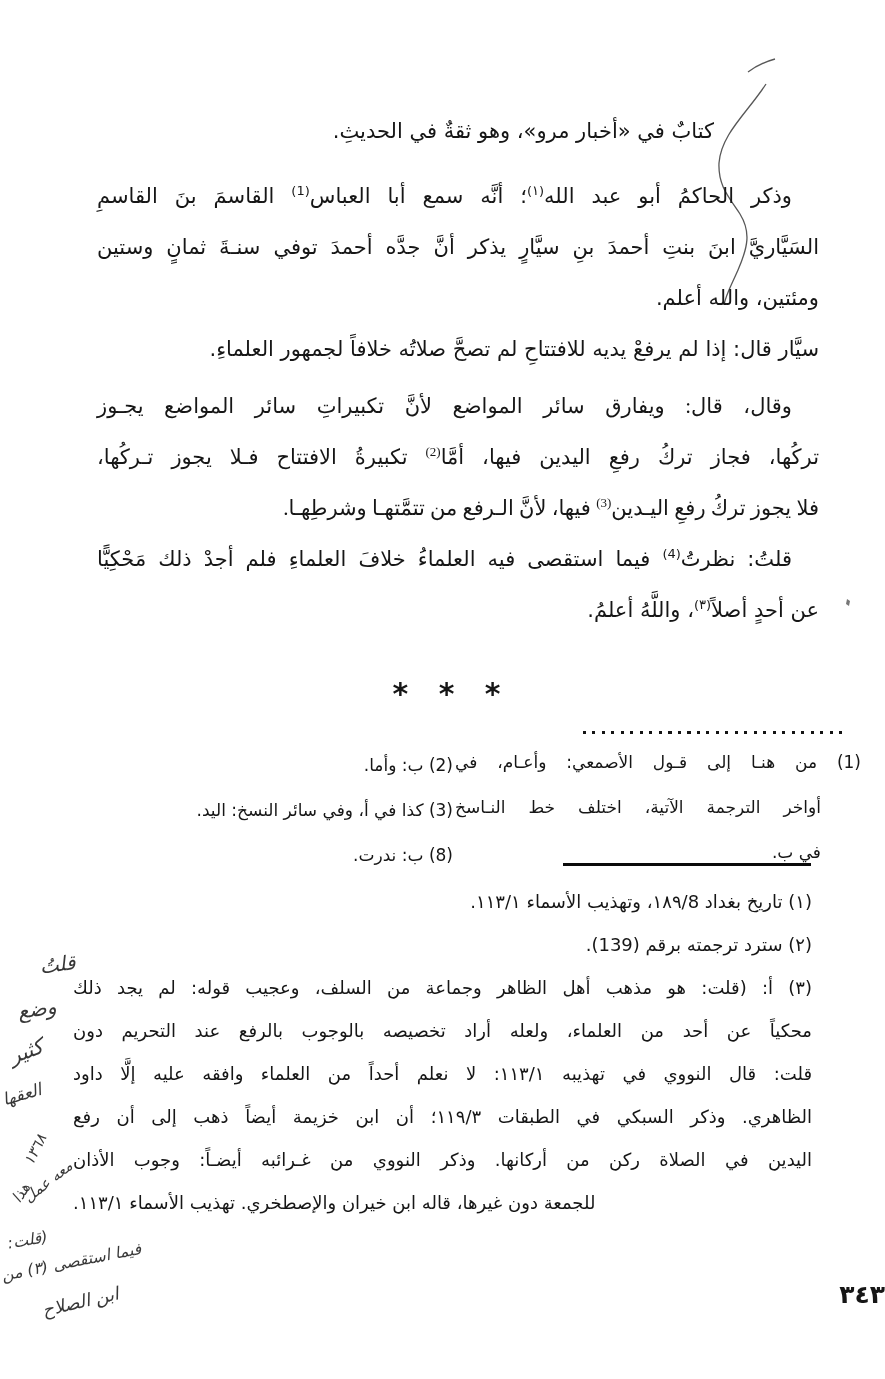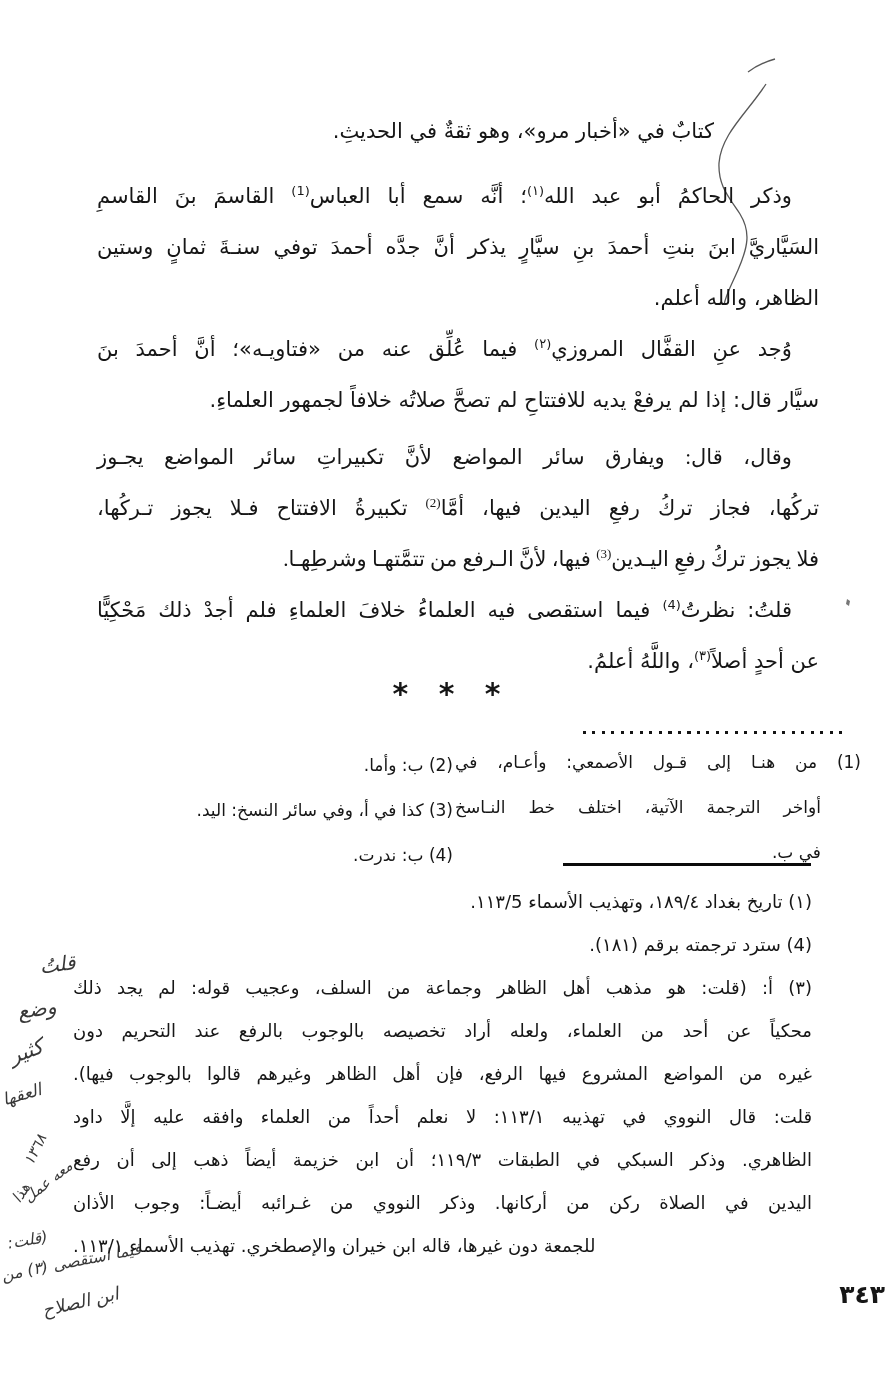--- a/index.html
+++ b/index.html
@@ -64,24 +64,23 @@
     <path d="M847,599 l3,2 l-1,5 l-3,-2 z" fill="#555" opacity="0.8"></path>
   </svg>
 
   <main class="body-text" id="paragraphs">
       <div class="para para0">
         <div class="line first">كتابٌ في «أخبار مرو»، وهو ثقةٌ في الحديثِ.</div>
       </div>
       <div class="para para1">
         <div class="line fill first">وذكر الحاكمُ أبو عبد الله<sup>(١)</sup>؛ أنَّه سمع أبا العباس<sup>(1)</sup> القاسمَ بنَ القاسمِ</div>
         <div class="line fill">السَيَّاريَّ ابنَ بنتِ أحمدَ بنِ سيَّارٍ يذكر أنَّ جدَّه أحمدَ توفي سنـةَ ثمانٍ وستين</div>
-        <div class="line">الظاهر، والله أعلم.</div>
+        <div class="line">ومئتين، والله أعلم.</div>
       </div>
       <div class="para para2">
-        <div class="line fill first">وُجد عنِ القفَّال المروزي<sup>(٢)</sup> فيما عُلِّق عنه من «فتاويـه»؛ أنَّ أحمدَ بنَ</div>
         <div class="line">سيَّار قال: إذا لم يرفعْ يديه للافتتاحِ لم تصحَّ صلاتُه خلافاً لجمهور العلماءِ.</div>
       </div>
       <div class="para para3">
         <div class="line fill first">وقال، قال: ويفارق سائر المواضع لأنَّ تكبيراتِ سائر المواضع يجـوز</div>
         <div class="line fill">تركُها، فجاز تركُ رفعِ اليدين فيها، أمَّا<sup>(2)</sup> تكبيرةُ الافتتاح فـلا يجوز تـركُها،</div>
         <div class="line">فلا يجوز تركُ رفعِ اليـدين<sup>(3)</sup> فيها، لأنَّ الـرفع من تتمَّتهـا وشرطِهـا.</div>
       </div>
       <div class="para para4">
         <div class="line fill first">قلتُ: نظرتُ<sup>(4)</sup> فيما استقصى فيه العلماءُ خلافَ العلماءِ فلم أجدْ ذلك مَحْكِيًّا</div>
         <div class="line">عن أحدٍ أصلاً<sup>(٣)</sup>، واللَّهُ أعلمُ.</div>
@@ -93,36 +92,35 @@
   <div class="dotted-line"></div>
 
   <div class="vn-col vn-right" id="vn-right">
       <div class="line fill first">(1) من هنـا إلى قـول الأصمعي: وأعـام، في</div>
       <div class="line fill cont">أواخر الترجمة الآتية، اختلف خط النـاسخ</div>
       <div class="line cont">في ب.</div>
     </div>
   <div class="vn-col vn-left" id="vn-left">
       <div class="line first">(2) ب: وأما.</div>
       <div class="line">(3) كذا في أ، وفي سائر النسخ: اليد.</div>
-      <div class="line">(4) ب: ندرت.</div>
+      <div class="line">(8) ب: ندرت.</div>
     </div>
 
   <div class="footnote-rule"></div>
 
   <div class="footnotes" id="footnotes">
       <div>
-        <div class="line first">(١) تاريخ بغداد ١٨٩/٤، وتهذيب الأسماء ١١٣/5.</div>
+        <div class="line first">(١) تاريخ بغداد ١٨٩/8، وتهذيب الأسماء ١١٣/١.</div>
       </div>
       <div>
-        <div class="line first">(4) سترد ترجمته برقم (١٨١).</div>
+        <div class="line first">(٢) سترد ترجمته برقم (139).</div>
       </div>
       <div>
         <div class="line fill first">(٣) أ: (قلت: هو مذهب أهل الظاهر وجماعة من السلف، وعجيب قوله: لم يجد ذلك</div>
         <div class="line fill">محكياً عن أحد من العلماء، ولعله أراد تخصيصه بالوجوب بالرفع عند التحريم دون</div>
-        <div class="line fill">غيره من المواضع المشروع فيها الرفع، فإن أهل الظاهر وغيرهم قالوا بالوجوب فيها).</div>
         <div class="line fill">قلت: قال النووي في تهذيبه ١١٣/١: لا نعلم أحداً من العلماء وافقه عليه إلَّا داود</div>
         <div class="line fill">الظاهري. وذكر السبكي في الطبقات ١١٩/٣؛ أن ابن خزيمة أيضاً ذهب إلى أن رفع</div>
         <div class="line fill">اليدين في الصلاة ركن من أركانها. وذكر النووي من غـرائبه أيضـاً: وجوب الأذان</div>
         <div class="line flush-left">للجمعة دون غيرها، قاله ابن خيران والإصطخري. تهذيب الأسماء ١١٣/١.</div>
       </div>
     </div>
 
   <div class="page-number">٣٤٣</div>
 
   <div id="marginalia">

